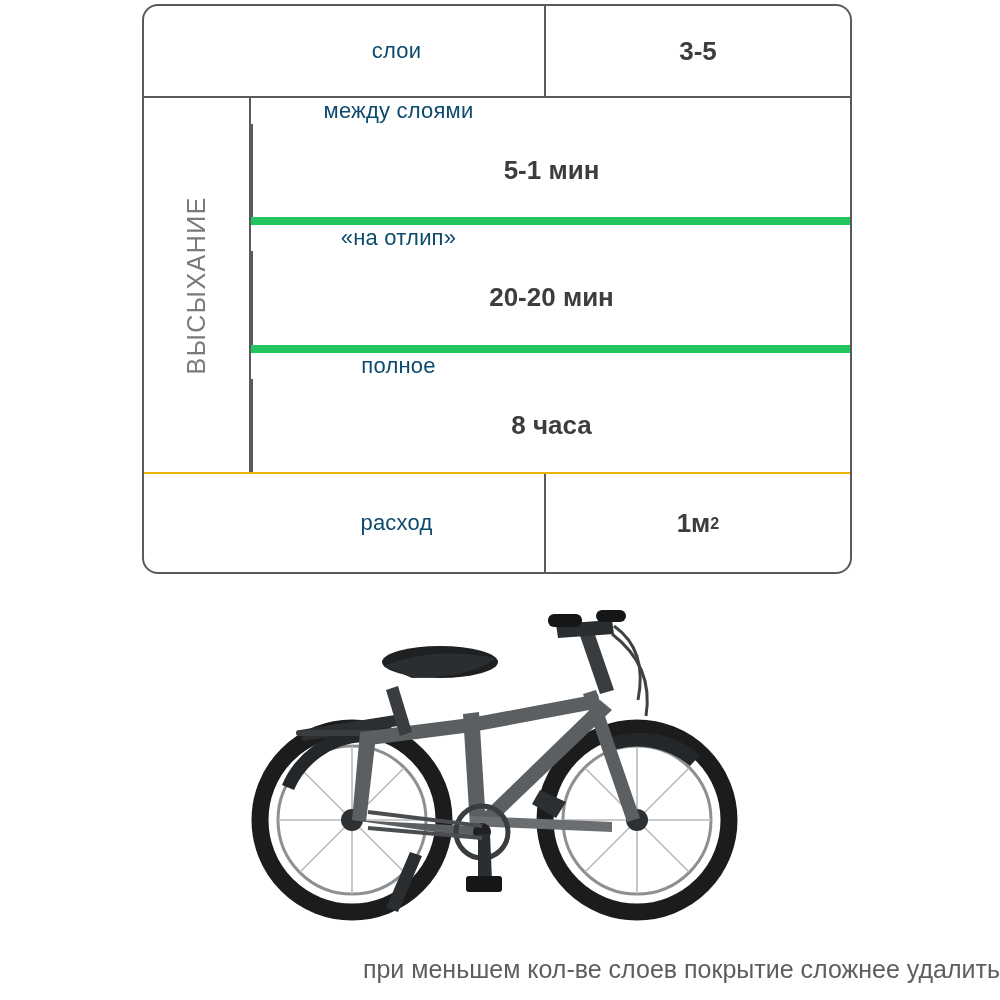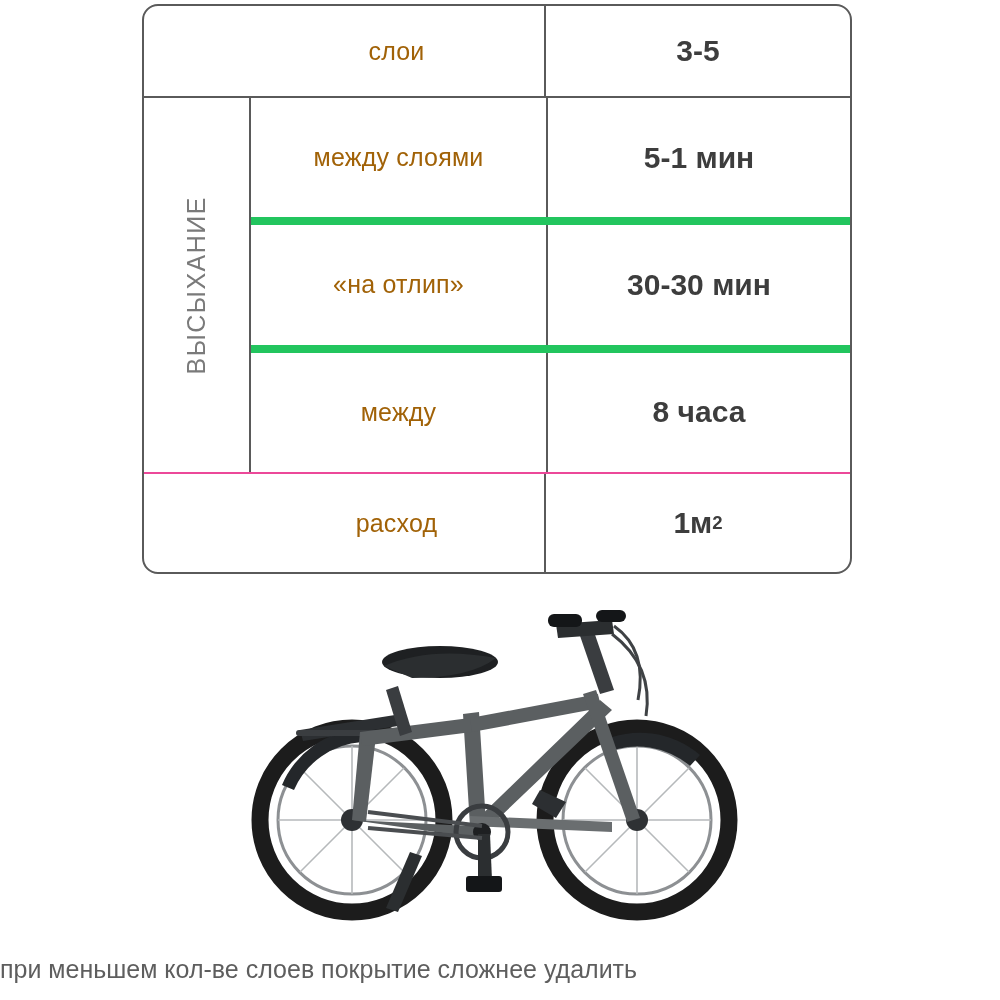--- a/index.html
+++ b/index.html
@@ -31,44 +31,44 @@
   }
 
   .row {
     display: flex;
     flex-direction: row;
     box-sizing: border-box;
   }
 
   .row-layers { height: 92px; border-bottom: 2px solid #5a5a5a; }
   .row-drying { flex: 1; }
-  .row-consumption { height: 100px; border-top: 2px solid #ec4899; }
+  .row-consumption { height: 100px; border-top: 2px solid #eab308; }
 
   .cell {
     display: flex;
     align-items: center;
     justify-content: center;
     box-sizing: border-box;
     text-align: center;
   }
 
   
   .c-label {
     width: 295px;
-    font-size: 25px;
-    color: #a16207;
+    font-size: 22px;
+    color: #0c4a6e;
     font-weight: 400;
     letter-spacing: 0.2px;
   }
 
   
   .c-value {
     flex: 1;
     border-left: 2px solid #5a5a5a;
-    font-size: 30px;
+    font-size: 26px;
     font-weight: bold;
     color: #3d3d3d;
   }
 
   
   .full-left {
     width: 105px;
   }
 
   
@@ -88,21 +88,21 @@
   }
 
   .drying-right {
     flex: 1;
     display: flex;
     flex-direction: column;
   }
   .drying-sub {
     flex: 1;
     display: flex;
-    flex-direction: row;
+    flex-direction: column;
   }
   .drying-sub + .drying-sub { border-top: 8px solid #22c55e; }
 
   .sup {
     font-size: 0.62em;
     vertical-align: super;
     line-height: 0;
   }
 
   
@@ -112,21 +112,21 @@
     top: 590px;
     width: 1000px;
     height: 350px;
   }
 
   .caption {
     position: absolute;
     left: 0;
     top: 955px;
     width: 1000px;
-    text-align: left;
+    text-align: right;
     font-size: 25px;
     color: #5e5e5e;
   }
 </style>
 </head>
 <body>
 
 <div class="spec-table">
 
   <div class="row row-layers">
@@ -141,25 +141,25 @@
     </div>
     <div class="drying-right">
 
       <div class="drying-sub">
         <div class="cell c-label">между слоями</div>
         <div class="cell c-value">5-1 мин</div>
       </div>
 
       <div class="drying-sub">
         <div class="cell c-label">«на отлип»</div>
-        <div class="cell c-value">30-30 мин</div>
+        <div class="cell c-value">20-20 мин</div>
       </div>
 
       <div class="drying-sub">
-        <div class="cell c-label">между</div>
+        <div class="cell c-label">полное</div>
         <div class="cell c-value">8 часа</div>
       </div>
 
     </div>
   </div>
 
   <div class="row row-consumption">
     <div class="cell full-left"></div>
     <div class="cell c-label">расход</div>
     <div class="cell c-value">

